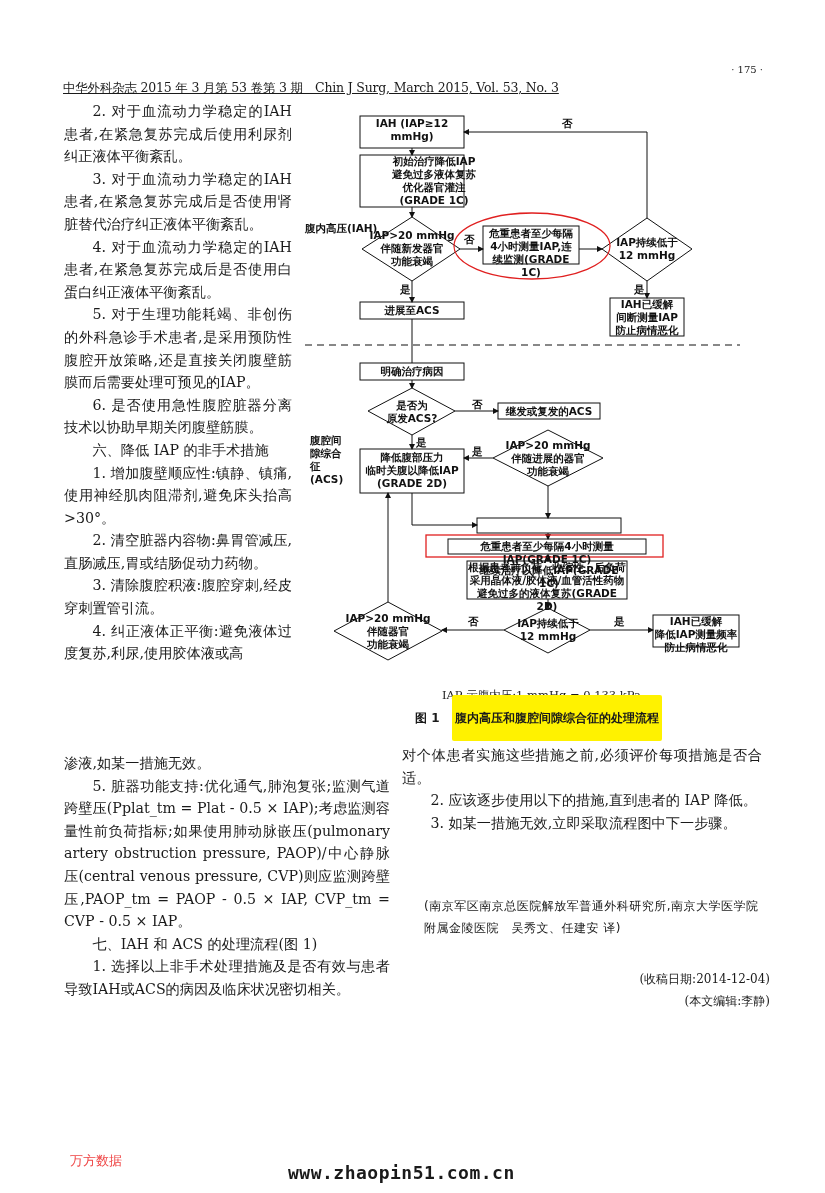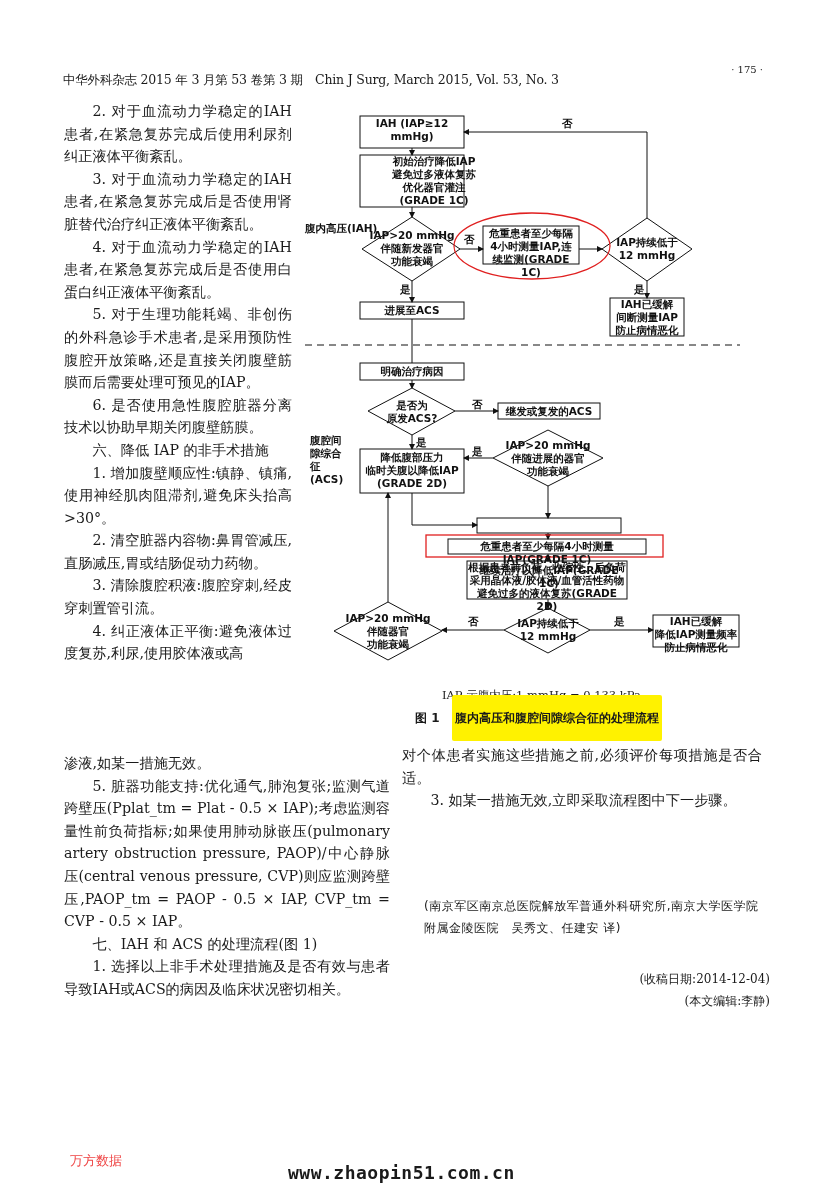--- a/index.html
+++ b/index.html
@@ -1,19 +1,19 @@
 <!DOCTYPE html>
 <html><head>
 <meta charset="utf-8">
 <style>
   html, body { margin:0; padding:0; background:#fff; }
   body { width:825px; height:1193px; position:relative; overflow:hidden;
          font-family:"DejaVu Serif","Liberation Serif",serif; color:#1a1a1a; }
   .header { position:absolute; left:63px; top:64px; width:700px; height:22px; font-size:12.5px; }
-  .header .left { position:absolute; left:0; top:8px; letter-spacing:-0.2px; }
+  .header .left { position:absolute; left:0; top:16px; text-decoration:underline; letter-spacing:-0.2px; }
   .header .right { position:absolute; right:0; top:0; font-size:10px; }
   .leftcol { position:absolute; left:64px; top:100px; width:228px; font-size:14.2px; line-height:22.6px; text-align:justify; }
   .leftcol p { margin:0; }
   .leftcol .ind { text-indent:2em; }
   .leftcol .sec { text-indent:2em; }
   .wide { position:absolute; left:64px; top:752px; width:326px; font-size:14.2px; line-height:22.6px; text-align:justify; }
   .wide p { margin:0; }
   .wide .ind { text-indent:2em; }
   .rightcol { position:absolute; left:402px; top:744px; width:360px; font-size:14.2px; line-height:22.6px; text-align:justify; }
   .rightcol p { margin:0; }
@@ -187,20 +187,21 @@
 </div>
 
 <div class="caption-note">IAP 示腹内压;1 mmHg = 0.133 kPa</div>
 <div class="caption">
   <span>图 1</span>&nbsp;&nbsp;
   <span class="hl">腹内高压和腹腔间隙综合征的处理流程</span>
 </div>
 
 <div class="rightcol">
   <p>对个体患者实施这些措施之前,必须评价每项措施是否合适。</p>
+  <p class="ind">2. 应该逐步使用以下的措施,直到患者的 IAP 降低。</p>
   <p class="ind">3. 如某一措施无效,立即采取流程图中下一步骤。</p>
 </div>
 <div class="affil">(南京军区南京总医院解放军普通外科研究所,南京大学医学院附属金陵医院　吴秀文、任建安 译)</div>
 <div class="dates">
   <div>(收稿日期:2014-12-04)</div>
   <div>(本文编辑:李静)</div>
 </div>
 
 <div class="footer-left">万方数据</div>
 <div class="footer-url">www.zhaopin51.com.cn</div>

